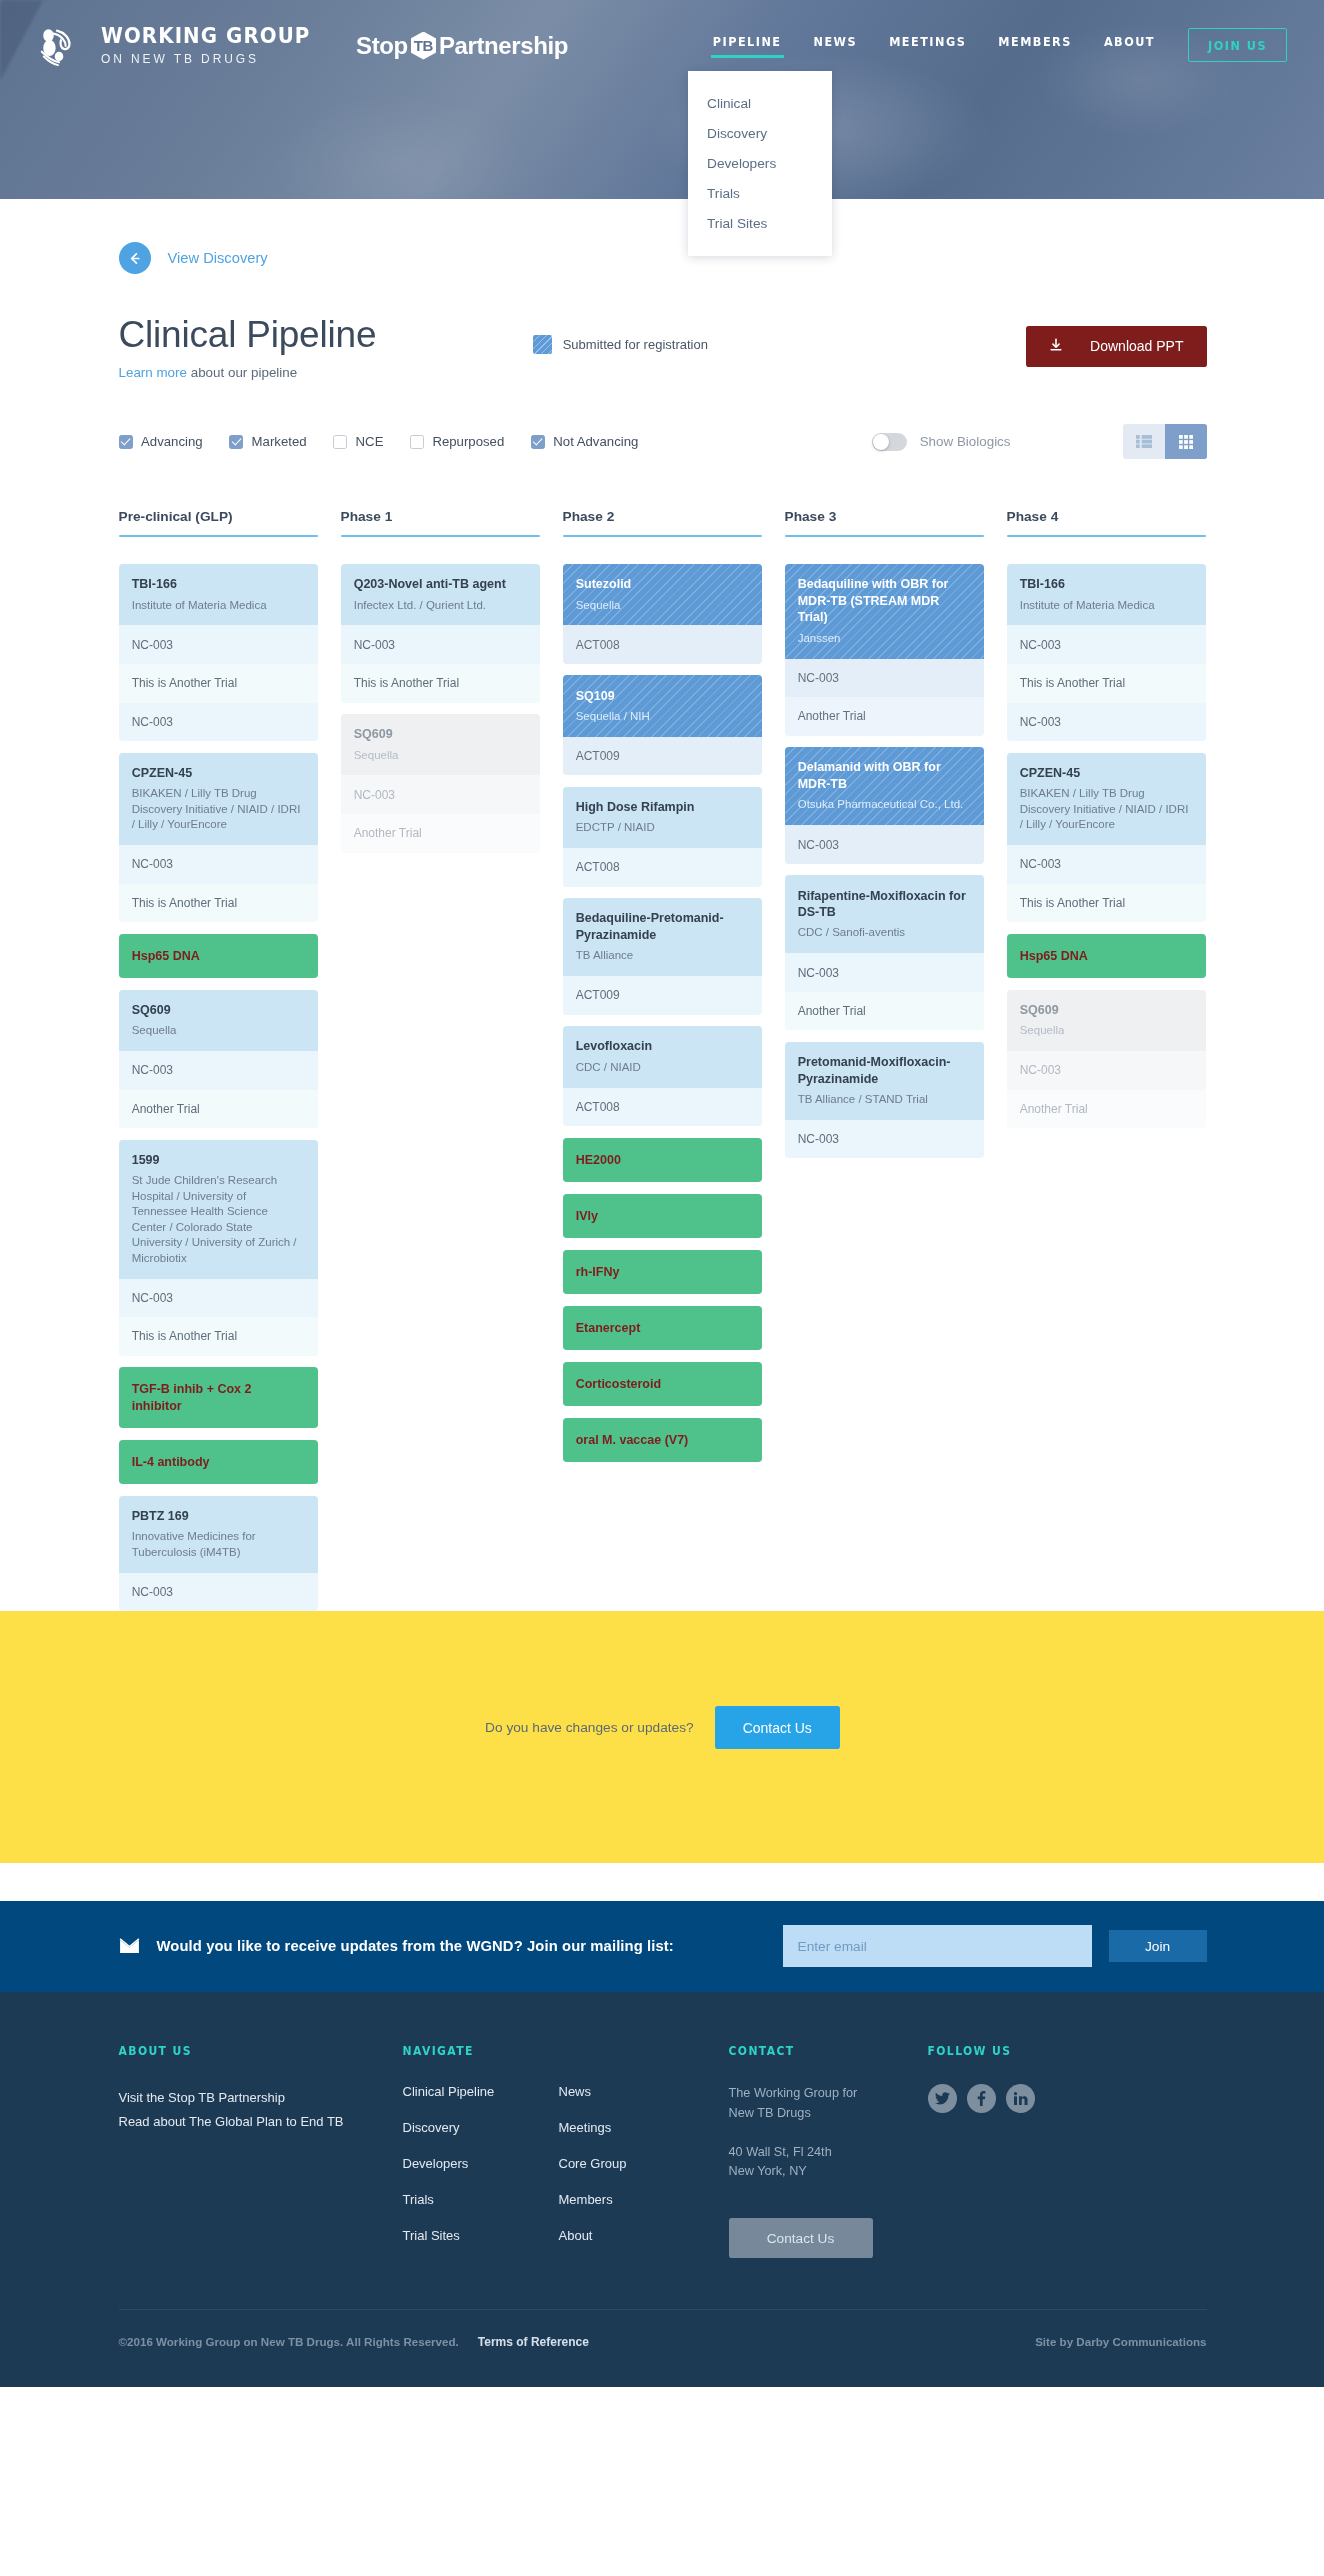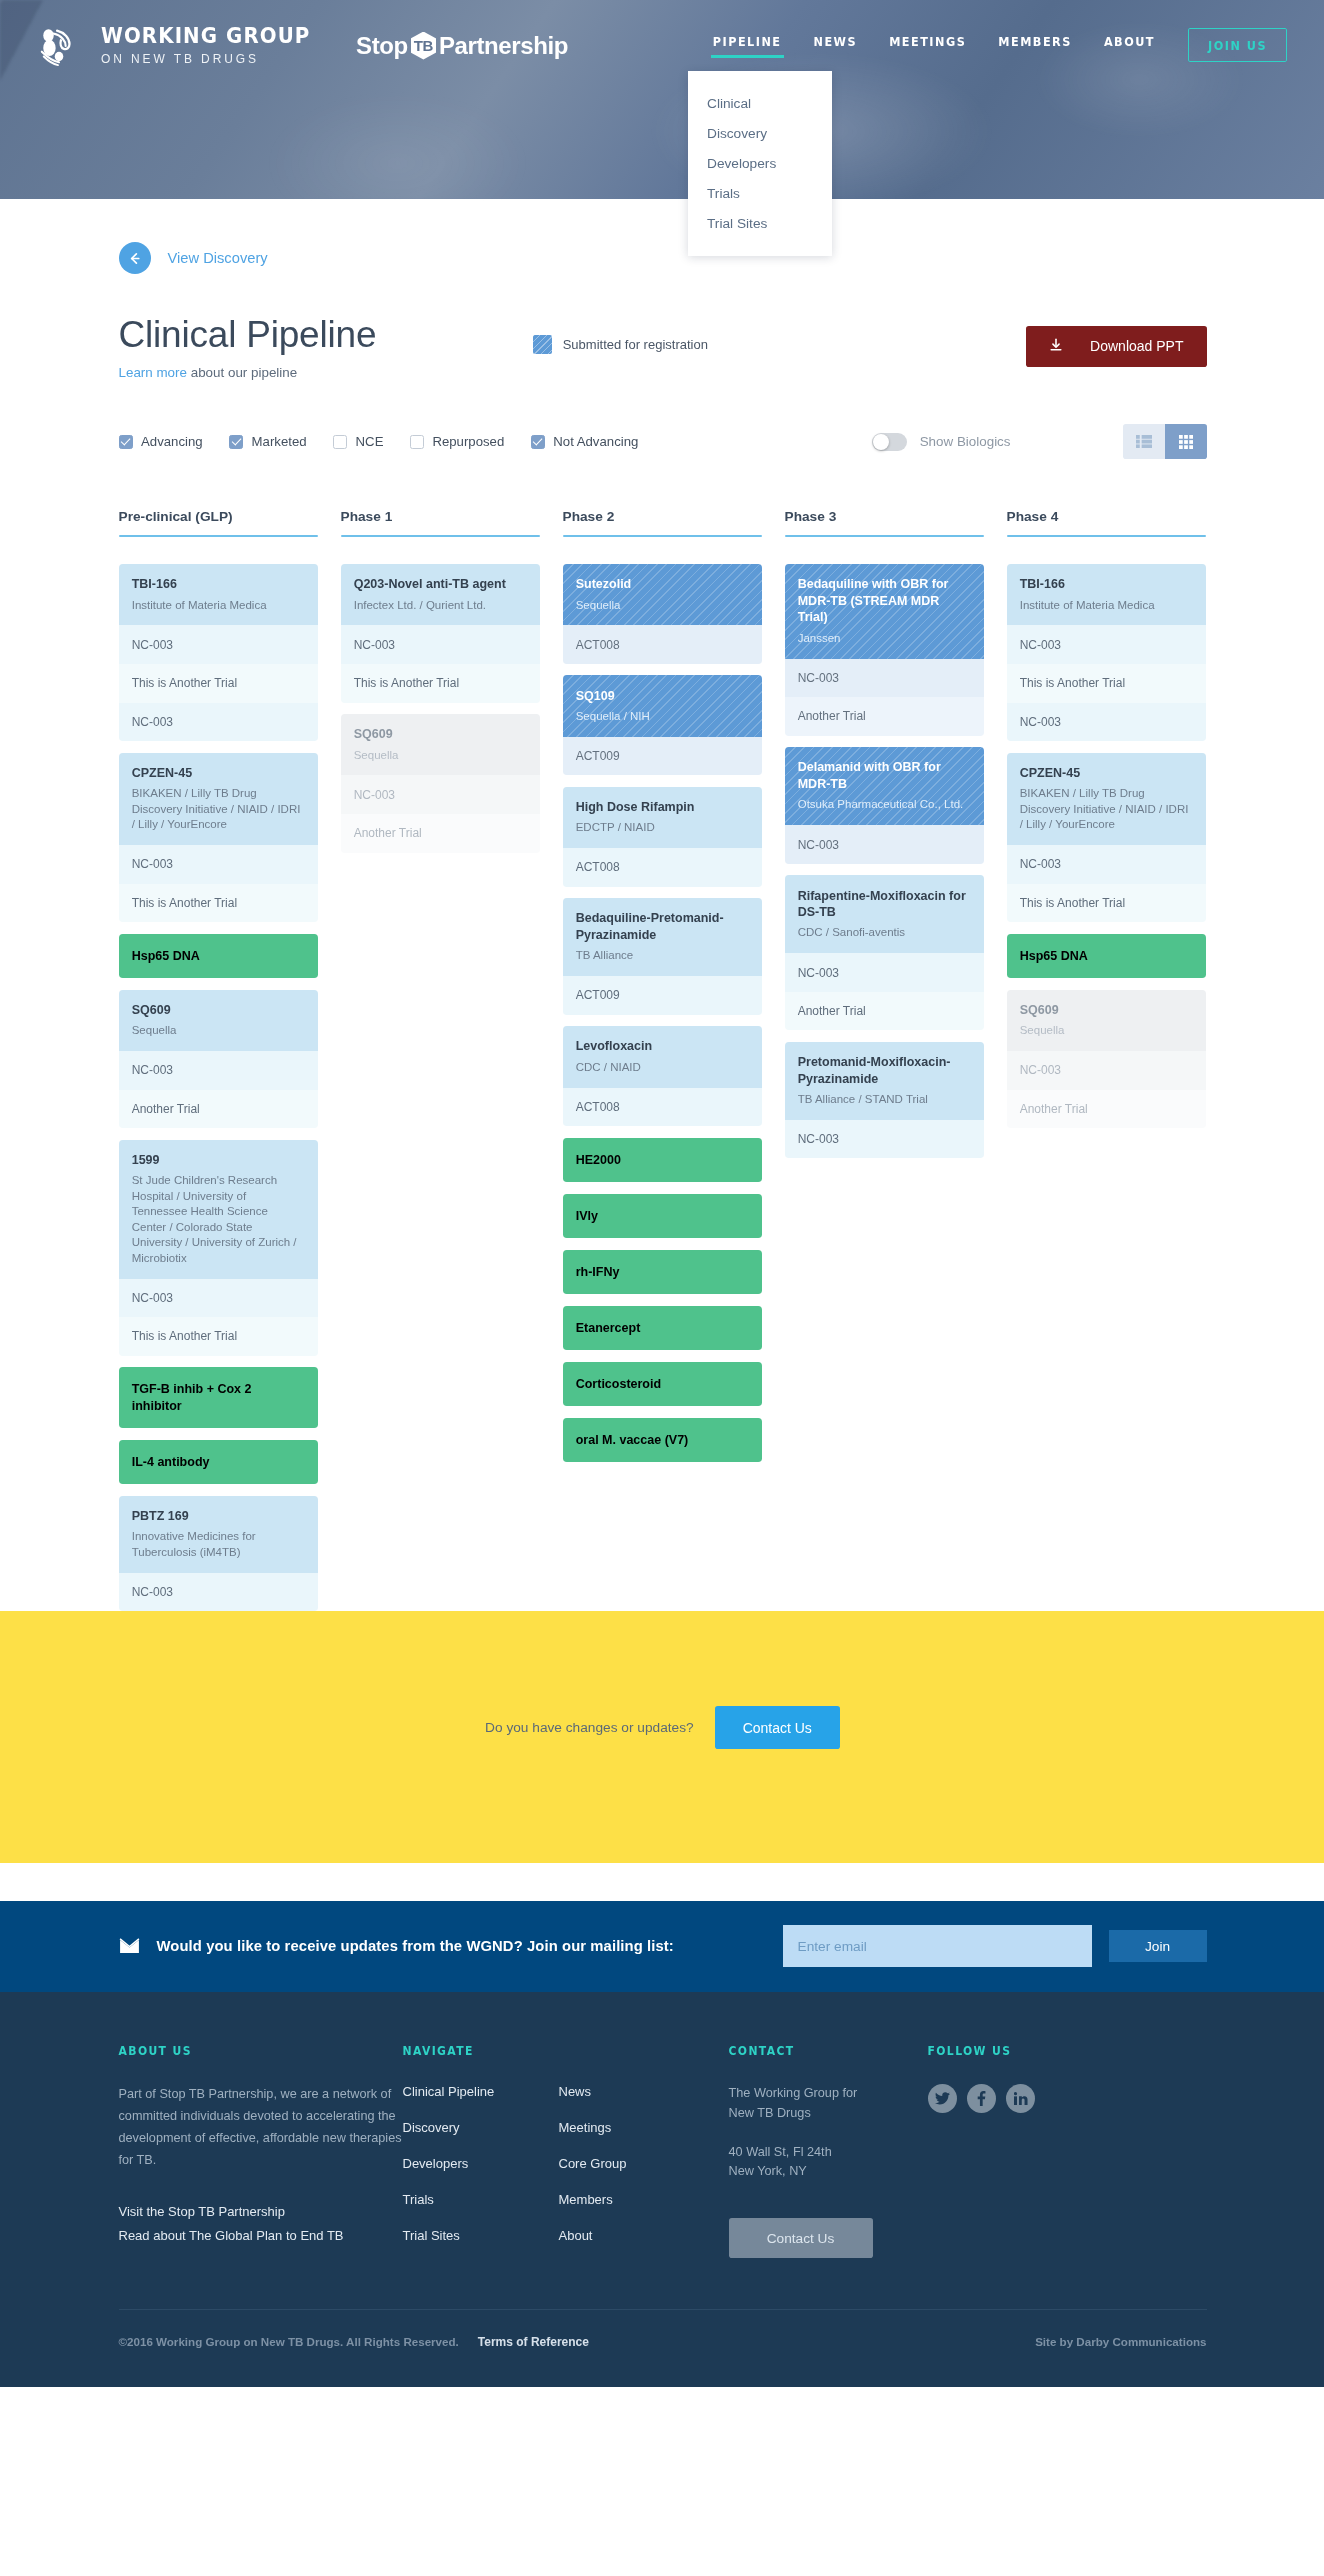--- a/index.html
+++ b/index.html
@@ -182,21 +182,21 @@
   
   .t-not .card-head { background:#eef0f2; }
   .t-not .card-title { color:#8e98a3; }
   .t-not .card-org { color:#b4bcc5; }
   .t-not .card-row { background:#f5f7f8; color:#b0b8c1; }
   .t-not .card-row:nth-child(odd) { background:#fafbfc; }
 
   
   .t-grn { background:#4fc28c; border-radius:3.8px; }
   .t-grn .card-head { background: transparent; padding: 14px 13.2px; }
-  .t-grn .card-title { color:#000000; }
+  .t-grn .card-title { color:#7f1d1d; }
 
   
   .contactstrip {
     display:flex; align-items:center; justify-content:center; gap: 21px;
     padding: 95px 0 114px 0; background:#fde047;
   }
   .cs-text { font-size: 13.7px; color:#5b6977; }
   .cs-btn {
     background:#27a3e8; color:#fff; font-size: 14px;
     padding: 13.2px 28px; border-radius:2.8px; cursor:pointer;
@@ -637,21 +637,20 @@
       <div class="mail-text">Would you like to receive updates from the WGND? Join our mailing list:</div>
       <input class="mail-input" placeholder="Enter email" style="">
       <div class="mail-join">Join</div>
     </div>
   </div>
 
   <div class="footer">
     <div class="f-inner">
       <div class="f-col f-about">
         <div class="f-head">ABOUT US</div>
-        <div class="f-body">Part of Stop TB Partnership, we are a network of committed individuals devoted to accelerating the development of effective, affordable new therapies for TB.</div>
         <div class="f-links-inline">
           <div>Visit the Stop TB Partnership</div>
           <div>Read about The Global Plan to End TB</div>
         </div>
       </div>
 
       <div class="f-col f-nav">
         <div class="f-head">NAVIGATE</div>
         <div class="lnk">Clinical Pipeline</div>
         <div class="lnk">Discovery</div>

